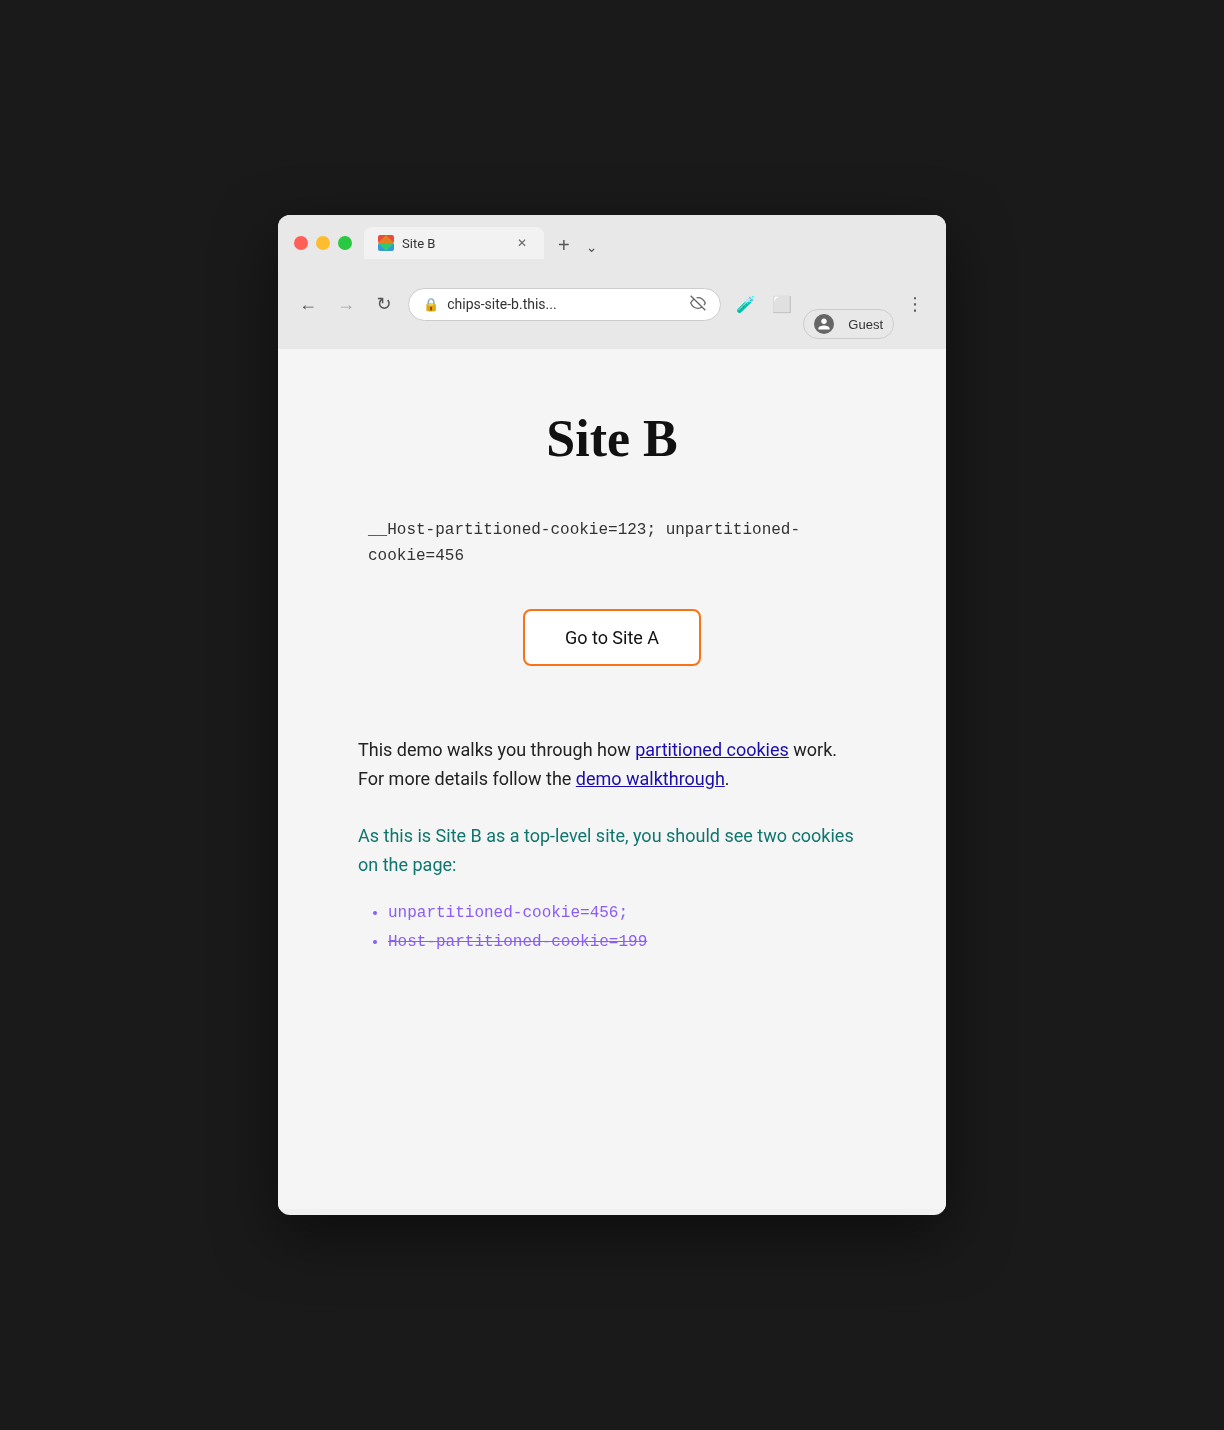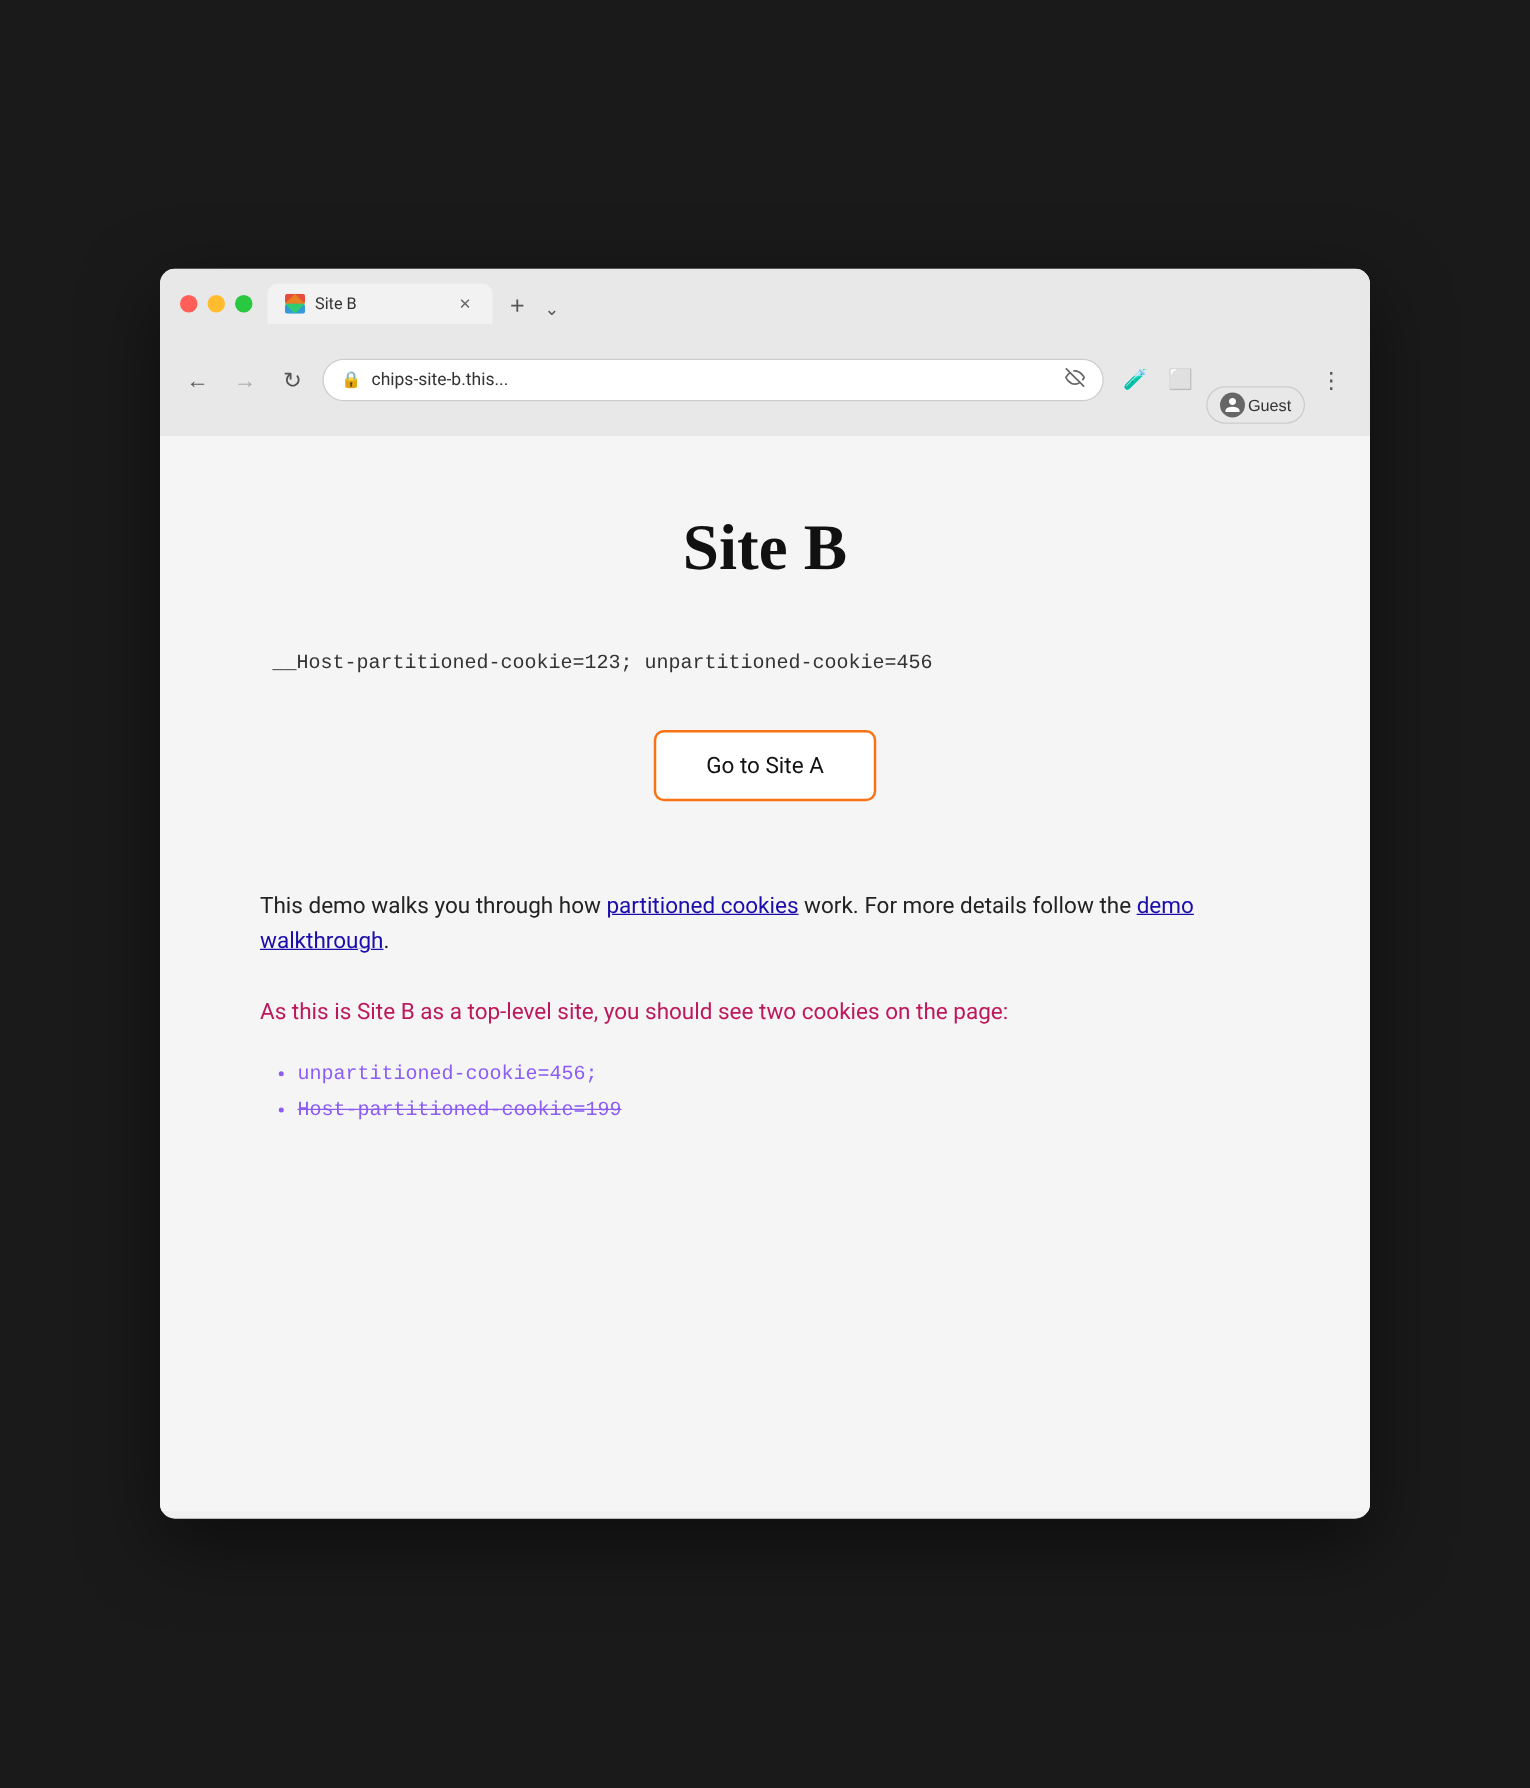--- a/index.html
+++ b/index.html
@@ -7,21 +7,21 @@
     body {
       background: #1a1a1a;
       display: flex;
       justify-content: center;
       align-items: center;
       min-height: 100vh;
       font-family: -apple-system, BlinkMacSystemFont, 'Segoe UI', Roboto, sans-serif;
     }
 
     .browser-window {
-      width: 968px;
+      width: 668px;
       min-height: 1000px;
       background: #f0f0f0;
       border-radius: 12px;
       overflow: hidden;
       box-shadow: 0 20px 60px rgba(0,0,0,0.5);
     }
 
     
     .title-bar {
       background: #e8e8e8;
@@ -178,21 +178,21 @@
       display: flex;
       align-items: center;
       justify-content: center;
       font-size: 16px;
       color: #555;
     }
 
     .profile-btn {
       display: flex;
       align-items: center;
-      gap: 2px;
+      gap: 14px;
       background: transparent;
       border: 1px solid #ccc;
       border-radius: 20px;
       padding: 4px 10px;
       cursor: pointer;
       font-size: 13px;
       color: #333;
       margin-top: 40px;
     }
 
@@ -270,21 +270,21 @@
     }
 
     .link {
       color: #1a0dab;
       text-decoration: underline;
       cursor: pointer;
     }
 
     .site-b-text {
       font-size: 18px;
-      color: #be185d;
+      color: #0f766e;
       line-height: 1.6;
       margin-bottom: 20px;
     }
 
     .cookie-list {
       list-style: disc;
       padding-left: 30px;
       font-size: 18px;
       color: #8b5cf6;
       line-height: 1.8;

